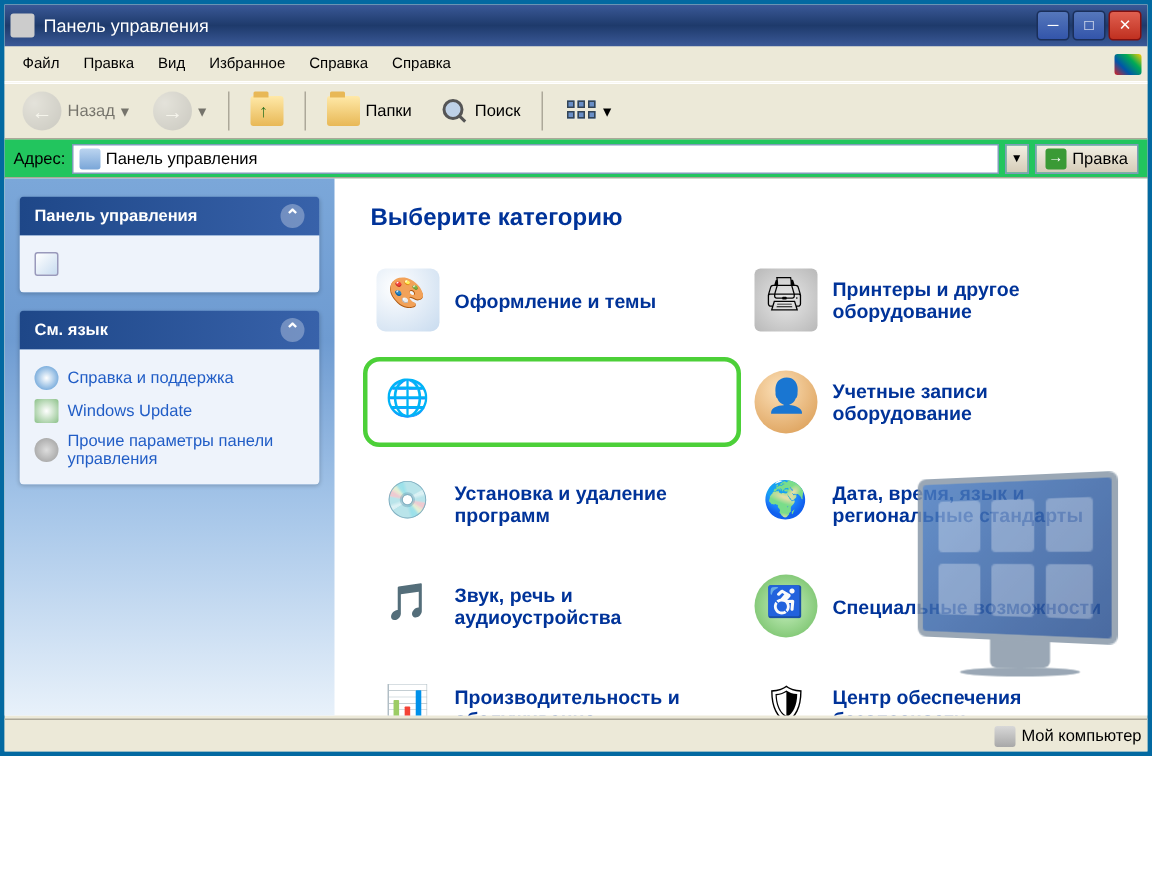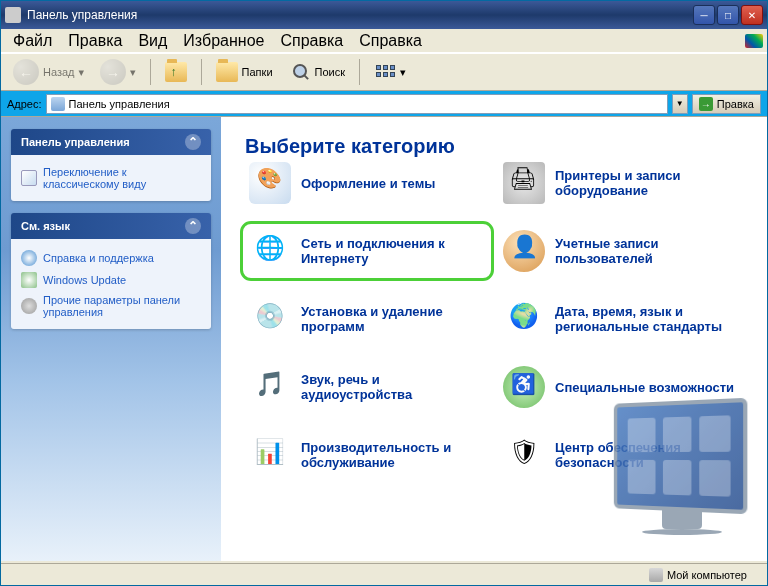--- a/index.html
+++ b/index.html
@@ -1,44 +1,44 @@
 <!DOCTYPE html>
 <html><head>
 <meta charset="utf-8">
 <style>
 * { box-sizing: border-box; margin: 0; padding: 0; }
 body { font-family: Tahoma, Arial, sans-serif; font-size: 11px; background: #fff; }
-.window { width: 768px; height: 586px; background: #ece9d8; border: 1px solid #0369a1; position: relative; overflow: hidden; }
+.window { width: 768px; height: 504px; background: #ece9d8; border: 3px solid #0369a1; position: relative; overflow: hidden; }
 .titlebar { height: 28px; background: linear-gradient(to bottom, #3b5998 0%, #1e3a6b 50%, #3b5998 100%); display: flex; align-items: center; padding: 0 4px; color: #fff; }
 .titlebar-icon { width: 16px; height: 16px; background: #ccc; border-radius: 2px; margin-right: 6px; }
 .titlebar-text { flex: 1; font-size: 12px; }
 .window-buttons { display: flex; gap: 2px; }
 .window-btn { width: 22px; height: 20px; background: linear-gradient(to bottom, #5577bb, #3355aa); border: 1px solid #1a2f5a; border-radius: 3px; display: flex; align-items: center; justify-content: center; color: #fff; font-size: 10px; cursor: pointer; }
 .window-btn.close { background: linear-gradient(to bottom, #e06050, #c03020); border-color: #801010; }
 
 .menubar { height: 24px; background: #ece9d8; display: flex; align-items: center; padding: 0 4px; border-bottom: 1px solid #fff; }
-.menu-item { padding: 3px 8px; cursor: pointer; font-size: 16px; }
+.menu-item { padding: 3px 8px; cursor: pointer; font-size: 10px; }
 .flag-icon { margin-left: auto; width: 18px; height: 14px; background: linear-gradient(45deg,#d22,#05a,#0a5,#fc0); border-radius: 2px; }
 
 .toolbar { height: 38px; background: #ece9d8; display: flex; align-items: center; padding: 0 6px; gap: 4px; border-bottom: 1px solid #aca899; border-top: 1px solid #fff; }
 .tb-btn { display: flex; align-items: center; padding: 4px 6px; border-radius: 3px; cursor: pointer; gap: 4px; font-size: 11px; }
 .tb-btn.disabled { opacity: 0.5; cursor: default; }
 .nav-circle { width: 26px; height: 26px; border-radius: 50%; background: radial-gradient(circle at 30% 30%, #9be087, #4aa038); display: flex; align-items: center; justify-content: center; color: #fff; font-size: 14px; }
 .nav-circle.gray { background: radial-gradient(circle at 30% 30%, #ddd, #aaa); }
 .sep { width: 1px; height: 26px; background: #aca899; margin: 0 4px; }
 .folder-ico { width: 22px; height: 20px; background: linear-gradient(to bottom, #ffe9a8, #e8b856); border-radius: 2px; position: relative; }
 .folder-ico::before { content: ''; position: absolute; top: -3px; left: 2px; width: 10px; height: 4px; background: #e8b856; border-radius: 1px 1px 0 0; }
 .up-arrow { position: absolute; top: 3px; left: 6px; font-size: 12px; color: #2a7020; }
 .mag-ico { width: 22px; height: 20px; position:relative; }
 .mag-ico::before { content: ''; position: absolute; width: 10px; height: 10px; border: 2px solid #555; border-radius: 50%; top: 2px; left: 4px; background: rgba(122,173,255,.4); }
 .mag-ico::after { content: ''; position: absolute; width: 6px; height: 2px; background: #555; transform: rotate(45deg); top: 14px; left: 14px; }
 .views-ico { width: 22px; height: 20px; display: grid; grid-template-columns: repeat(3,5px); grid-template-rows: repeat(2,5px); gap: 2px; padding: 3px 2px; }
 .views-ico span { background: #6a8fc7; border: 1px solid #345; }
 
-.addrbar { height: 26px; background: #0ea5e9; display: flex; align-items: center; padding: 0 6px; gap: 4px; border-bottom: 1px solid #aca899; }
+.addrbar { height: 26px; background: #22c55e; display: flex; align-items: center; padding: 0 6px; gap: 4px; border-bottom: 1px solid #aca899; }
 .addr-label { font-size: 11px; }
 .addr-field { flex: 1; height: 20px; background: #fff; border: 1px solid #7f9db9; display: flex; align-items: center; padding: 0 4px; font-size: 11px; gap: 4px; }
 .addr-icon { width: 14px; height: 14px; background: linear-gradient(to bottom,#bcd5f0,#7aa6d8); border-radius: 2px; }
 .addr-dd { width: 16px; height: 20px; border: 1px solid #7f9db9; display: flex; align-items: center; justify-content: center; background: linear-gradient(to bottom,#f1efe2,#d6ccb8); cursor:pointer; font-size: 8px; }
 .go-btn { height: 20px; display: flex; align-items: center; gap: 4px; padding: 0 6px; border: 1px solid #7f9db9; background: linear-gradient(to bottom,#f1efe2,#d6ccb8); cursor: pointer; font-size: 11px; }
 .go-arrow { width: 14px; height: 14px; background: #3a9a35; border-radius: 2px; display:flex;align-items:center;justify-content:center;color:#fff;font-size:10px; }
 
 .content { display: flex; height: calc(100% - 140px); background: #fff; }
 .sidebar { width: 220px; background: linear-gradient(to bottom, #7ba7d9 0%, #6e9bd1 30%, #a3c4e8 60%, #e8f1fa 100%); padding: 12px 10px; display: flex; flex-direction: column; gap: 12px; }
 .side-panel { border-radius: 3px; overflow: hidden; box-shadow: 0 1px 3px rgba(0,0,0,.2); }
@@ -46,21 +46,21 @@
 .side-head .chev { font-size: 12px; cursor: pointer; background: rgba(255,255,255,.3); border-radius: 50%; width: 16px; height: 16px; display: flex; align-items: center; justify-content: center; }
 .side-body { background: #eef3fb; padding: 8px 10px; }
 .side-link { display: flex; align-items: center; gap: 6px; padding: 3px 0; color: #215dc6; font-size: 11px; cursor: pointer; }
 .link-ico { width: 16px; height: 16px; flex-shrink: 0; border-radius: 2px; }
 .ico-switch { background: linear-gradient(135deg,#fff,#c8dcf0); border: 1px solid #99b; }
 .ico-update { background: radial-gradient(circle,#fff,#8ac087); }
 .ico-help { background: radial-gradient(circle,#fff,#4a8fd0); border-radius: 50%; }
 .ico-gear { background: radial-gradient(circle,#ddd,#999); border-radius: 50%; }
 
 .main { flex: 1; padding: 18px 24px; position: relative; overflow: hidden; }
-.main h1 { color: #003399; font-size: 20px; font-weight: bold; font-family: 'Franklin Gothic Medium', Arial, sans-serif; }
+.main h1 { color: #003399; font-size: 16px; font-weight: bold; margin-bottom: 20px; font-family: 'Franklin Gothic Medium', Arial, sans-serif; }
 .cat-grid { display: grid; grid-template-columns: 1fr 1fr; row-gap: 18px; column-gap: 10px; }
 .cat-item { display: flex; align-items: center; gap: 10px; cursor: pointer; padding: 4px; border-radius: 4px; position: relative; }
 .cat-item.highlighted { outline: 3px solid #4cd038; outline-offset: 2px; border-radius: 6px; }
 .cat-icon { width: 42px; height: 42px; flex-shrink: 0; position: relative; }
 .cat-label { color: #003399; font-size: 13px; font-weight: bold; max-width: 180px; }
 
 
 .ico-appearance { background: radial-gradient(circle at 30% 30%, #fff, #c8dbef); border-radius: 6px; }
 .ico-appearance::after { content: '🎨'; position: absolute; font-size: 20px; top: 4px; left: 8px; }
 .ico-printers { background: radial-gradient(circle,#e8e8e8,#b8b8b8); border-radius: 4px; }
@@ -75,21 +75,21 @@
 .ico-accessibility::after { content: '♿'; position: absolute; font-size: 20px; top: 6px; left: 8px; color: #2a7020; }
 .ico-performance::after { content: '📊'; position: absolute; font-size: 24px; top: 4px; left: 6px; }
 .ico-security::after { content: '🛡'; position: absolute; font-size: 24px; top: 4px; left: 6px; }
 
 .monitor-deco { position: absolute; right: 10px; bottom: 10px; width: 150px; height: 150px; opacity: 0.85; pointer-events: none; }
 .monitor-screen { width: 140px; height: 110px; background: linear-gradient(135deg,#4a7cc0,#2a5090); border: 4px solid #8898a8; border-radius: 6px; transform: perspective(400px) rotateY(-18deg); display: grid; grid-template-columns: repeat(3,1fr); gap: 8px; padding: 12px; }
 .monitor-screen span { background: rgba(255,255,255,.3); border-radius: 3px; }
 .monitor-stand { width: 40px; height: 20px; background: #8898a8; margin: -2px auto 0; border-radius: 0 0 4px 4px; }
 .monitor-base { width: 80px; height: 6px; background: #8898a8; margin: 0 auto; border-radius: 50%; }
 
-.statusbar { position: absolute; bottom: 0; left: 0; right: 0; height: 22px; background: #ece9d8; border-top: 1px solid #aca899; display: flex; align-items: center; justify-content: flex-end; padding: 0 20px; font-size: 11px; gap: 4px; }
+.statusbar { position: absolute; bottom: 0; left: 0; right: 0; height: 22px; background: #ece9d8; border-top: 1px solid #aca899; display: flex; align-items: center; justify-content: flex-end; padding: 0 4px; font-size: 11px; gap: 4px; }
 .status-ico { width: 14px; height: 14px; background: linear-gradient(to bottom,#d8d8d8,#a8a8a8); border-radius: 2px; }
 </style>
 </head>
 <body>
 
 <div class="window">
 
   <div class="titlebar">
     <div class="titlebar-icon"></div>
     <div class="titlebar-text">Панель управления</div>
@@ -165,21 +165,20 @@
   <div class="content">
     <div class="sidebar">
       <div class="side-panel">
         <div class="side-head">
           <span>Панель управления</span>
           <span class="chev">⌃</span>
         </div>
         <div class="side-body">
           <div class="side-link">
             <div class="link-ico ico-switch"></div>
-            <span>Переключение к классическому виду</span>
           </div>
         </div>
       </div>
       <div class="side-panel">
         <div class="side-head">
           <span>См. язык</span>
           <span class="chev">⌃</span>
         </div>
         <div class="side-body">
           <div class="side-link">
@@ -200,29 +199,28 @@
 
     <div class="main">
       <h1>Выберите категорию</h1>
       <div class="cat-grid">
         <div class="cat-item">
           <div class="cat-icon ico-appearance"></div>
           <div class="cat-label">Оформление и темы</div>
         </div>
         <div class="cat-item">
           <div class="cat-icon ico-printers"></div>
-          <div class="cat-label">Принтеры и записи оборудование</div>
+          <div class="cat-label">Принтеры и другое оборудование</div>
         </div>
         <div class="cat-item highlighted">
           <div class="cat-icon ico-network"></div>
-          <div class="cat-label">Сеть и подключения к Интернету</div>
         </div>
         <div class="cat-item">
           <div class="cat-icon ico-users"></div>
-          <div class="cat-label">Учетные записи пользователей</div>
+          <div class="cat-label">Учетные записи оборудование</div>
         </div>
         <div class="cat-item">
           <div class="cat-icon ico-addremove"></div>
           <div class="cat-label">Установка и удаление программ</div>
         </div>
         <div class="cat-item">
           <div class="cat-icon ico-datetime"></div>
           <div class="cat-label">Дата, время, язык и региональные стандарты</div>
         </div>
         <div class="cat-item">

